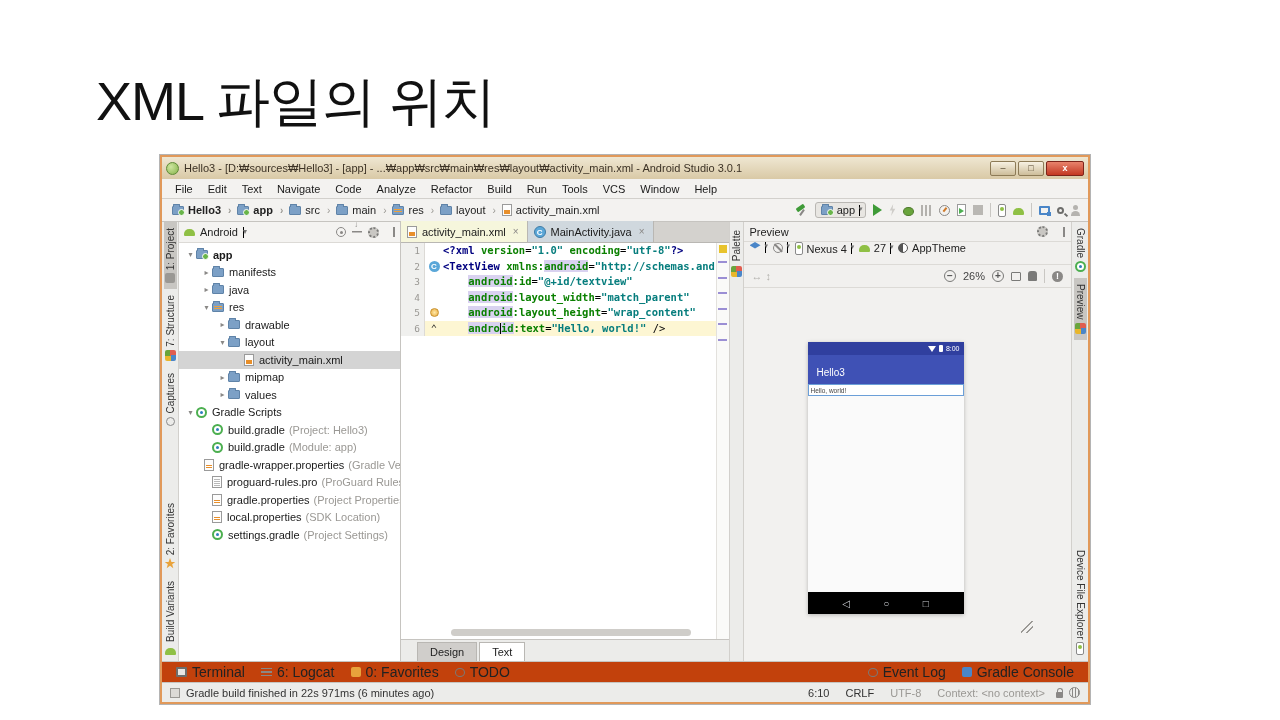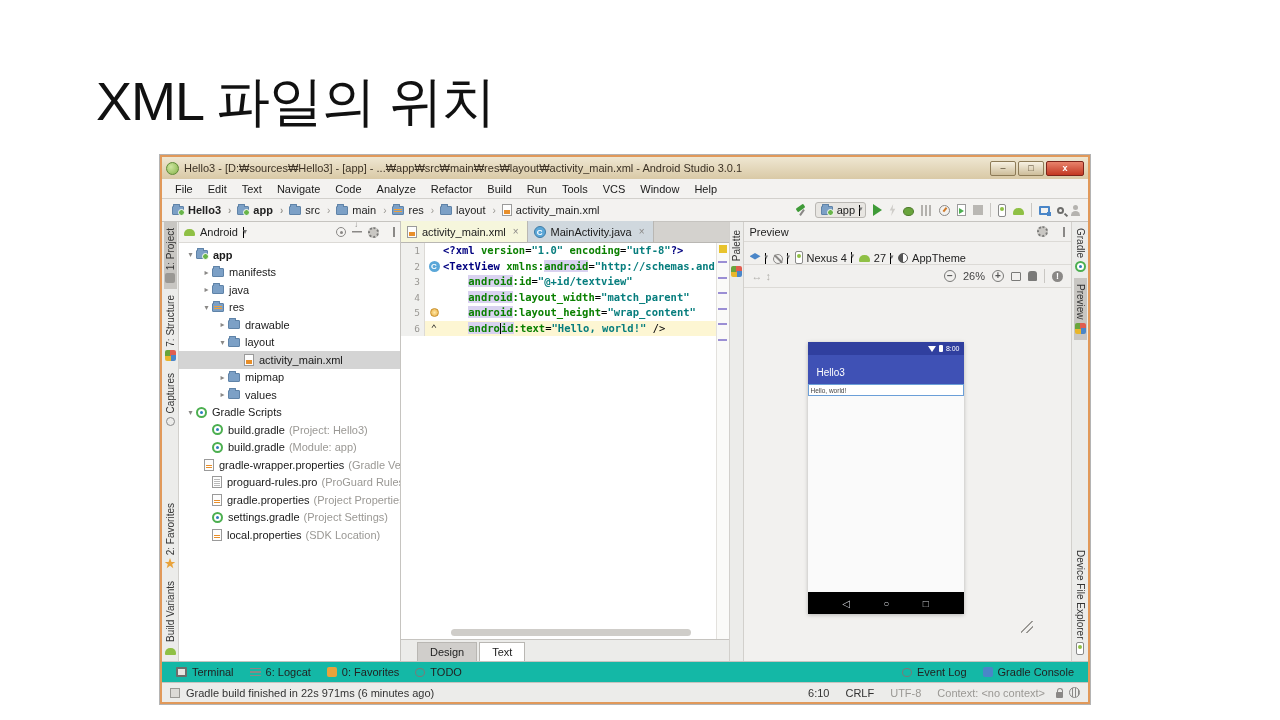--- a/index.html
+++ b/index.html
@@ -183,21 +183,21 @@
   
   .palstrip { width:15px; background:#ececea; border-left:1px solid #d2d0cc; border-right:1px solid #d2d0cc;
               display:flex; flex-direction:column; align-items:center; padding-top:8px; gap:5px; flex:none; }
   .palstrip .lab { writing-mode:vertical-rl; transform:rotate(180deg); font-size:10px; color:#333; }
 
   
   .preview { flex:1; display:flex; flex-direction:column; min-width:0; background:#f1f0ee; }
   .pv-head { height:20px; display:flex; align-items:center; padding:0 6px; font-size:11px;
              color:#222; border-bottom:1px solid #dcdad6; flex:none; }
   .pv-head .right { margin-left:auto; display:flex; gap:7px; align-items:center; }
-  .pv-tools { height:23px; display:flex; align-items:flex-end; gap:7px; padding:0 6px;
+  .pv-tools { height:23px; display:flex; align-items:flex-start; gap:7px; padding:0 6px;
               border-bottom:1px solid #dcdad6; flex:none; font-size:11px; }
   .pv-dd { display:flex; align-items:center; gap:4px; }
   .pv-dd .caret { font-size:7px; color:#777; }
   .pv-zoomrow { height:23px; display:flex; align-items:center; gap:7px; padding:0 8px;
                 border-bottom:1px solid #dcdad6; flex:none; font-size:11px; color:#444; }
   .pv-zoomrow .gap { flex:1; }
   .arrows { color:#b3b1ad; font-size:11px; }
   .canvas { flex:1; position:relative; background:#f2f1ef; }
 
   .phone { position:absolute; left:64px; top:54px; width:156px; height:272px; background:#fafafa;
@@ -210,22 +210,22 @@
                align-items:flex-end; padding:0 0 6px 9px; }
   .ph-text { height:12px; background:#fff; border:1px solid #6b9fd8; font-size:6.5px; color:#444;
              display:flex; align-items:center; padding-left:2px; }
   .ph-body { flex:1; background:#fafafa; }
   .ph-nav { height:22px; background:#000; display:flex; align-items:center; justify-content:space-around;
             color:#c9ccd1; font-size:10px; padding:0 18px; }
   .rz { position:absolute; right:38px; bottom:28px; width:12px; height:12px;
         background:linear-gradient(135deg,transparent 45%,#9a9894 45% 50%,transparent 50% 70%,#9a9894 70% 75%,transparent 75%); }
 
   
-  .toolwin { height:21px; background:#14b8a6; border-top:1px solid #c6c4c0; display:flex;
-             align-items:center; padding:0 14px; gap:16px; flex:none; font-size:11px; color:#222; }
+  .toolwin { height:21px; background:#c2410c; border-top:1px solid #c6c4c0; display:flex;
+             align-items:center; padding:0 14px; gap:16px; flex:none; font-size:14px; color:#222; }
   .tw-item { display:flex; align-items:center; gap:5px; }
   .toolwin .gap { flex:1; }
   .statusbar { height:20px; background:#ececea; border-top:1px solid #c6c4c0; display:flex;
                align-items:center; padding:0 8px; gap:6px; font-size:11px; color:#333; flex:none; }
   .statusbar .msg-ico { width:10px; height:10px; border:1px solid #9a9894; background:#dcdad6; }
   .statusbar .gap { flex:1; }
   .statusbar .dim { color:#9a9894; }
   .statusbar .item { padding:0 5px; }
 </style>
 </head>
@@ -436,29 +436,29 @@
               <span class="detail">(ProGuard Rules for</span>
             </div>
             <div class="trow" style="padding-left: 22px;">
               <span class="arr"></span>
               <span class="ic i-page prop"></span>
               <span class="lbl">gradle.properties</span>
               <span class="detail">(Project Properties)</span>
             </div>
             <div class="trow" style="padding-left: 22px;">
               <span class="arr"></span>
+              <span class="ic i-page prop"></span>
+              <span class="lbl">local.properties</span>
+              <span class="detail">(SDK Location)</span>
+            </div>
+            <div class="trow" style="padding-left: 22px;">
+              <span class="arr"></span>
               <span class="ic i-gradle"></span>
               <span class="lbl">settings.gradle</span>
               <span class="detail">(Project Settings)</span>
-            </div>
-            <div class="trow" style="padding-left: 22px;">
-              <span class="arr"></span>
-              <span class="ic i-page prop"></span>
-              <span class="lbl">local.properties</span>
-              <span class="detail">(SDK Location)</span>
             </div>
           </div>
       </div>
 
       <div class="editor">
         <div class="etabs" id="etabs">
             <span class="etab active">
               <span class="ic i-page xml"></span>
               <span>activity_main.xml</span>
               <span class="x">×</span>

